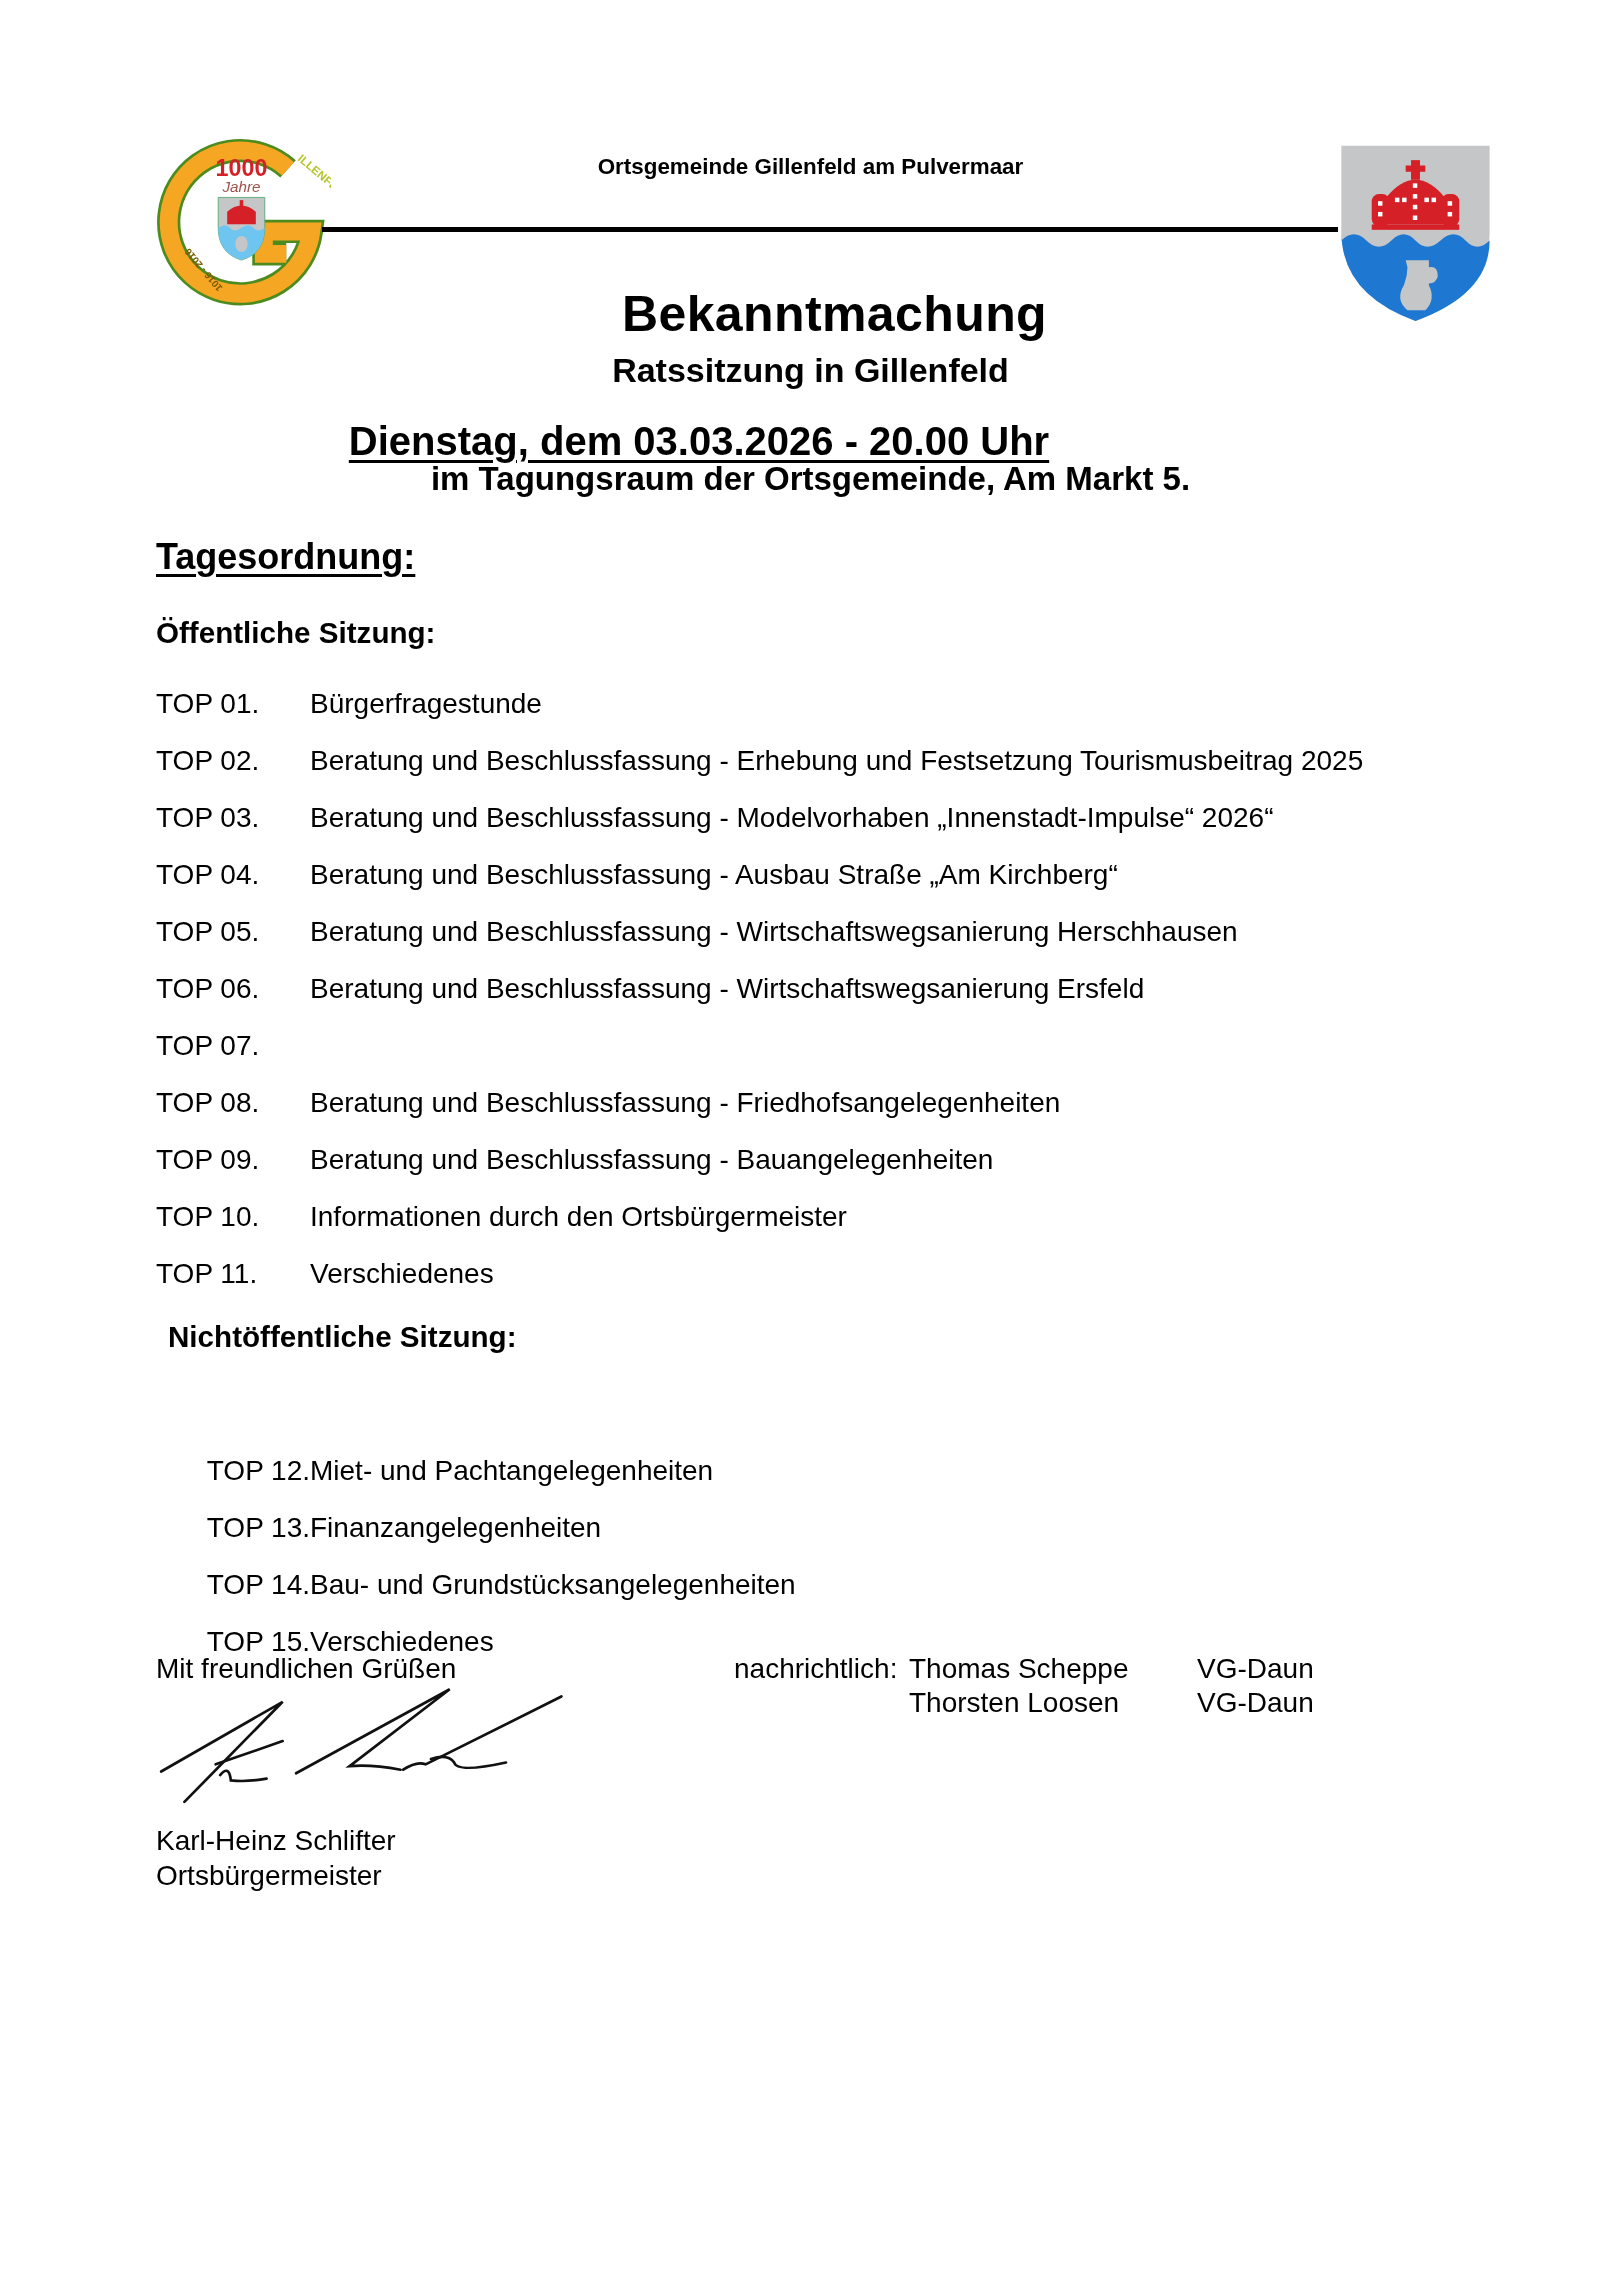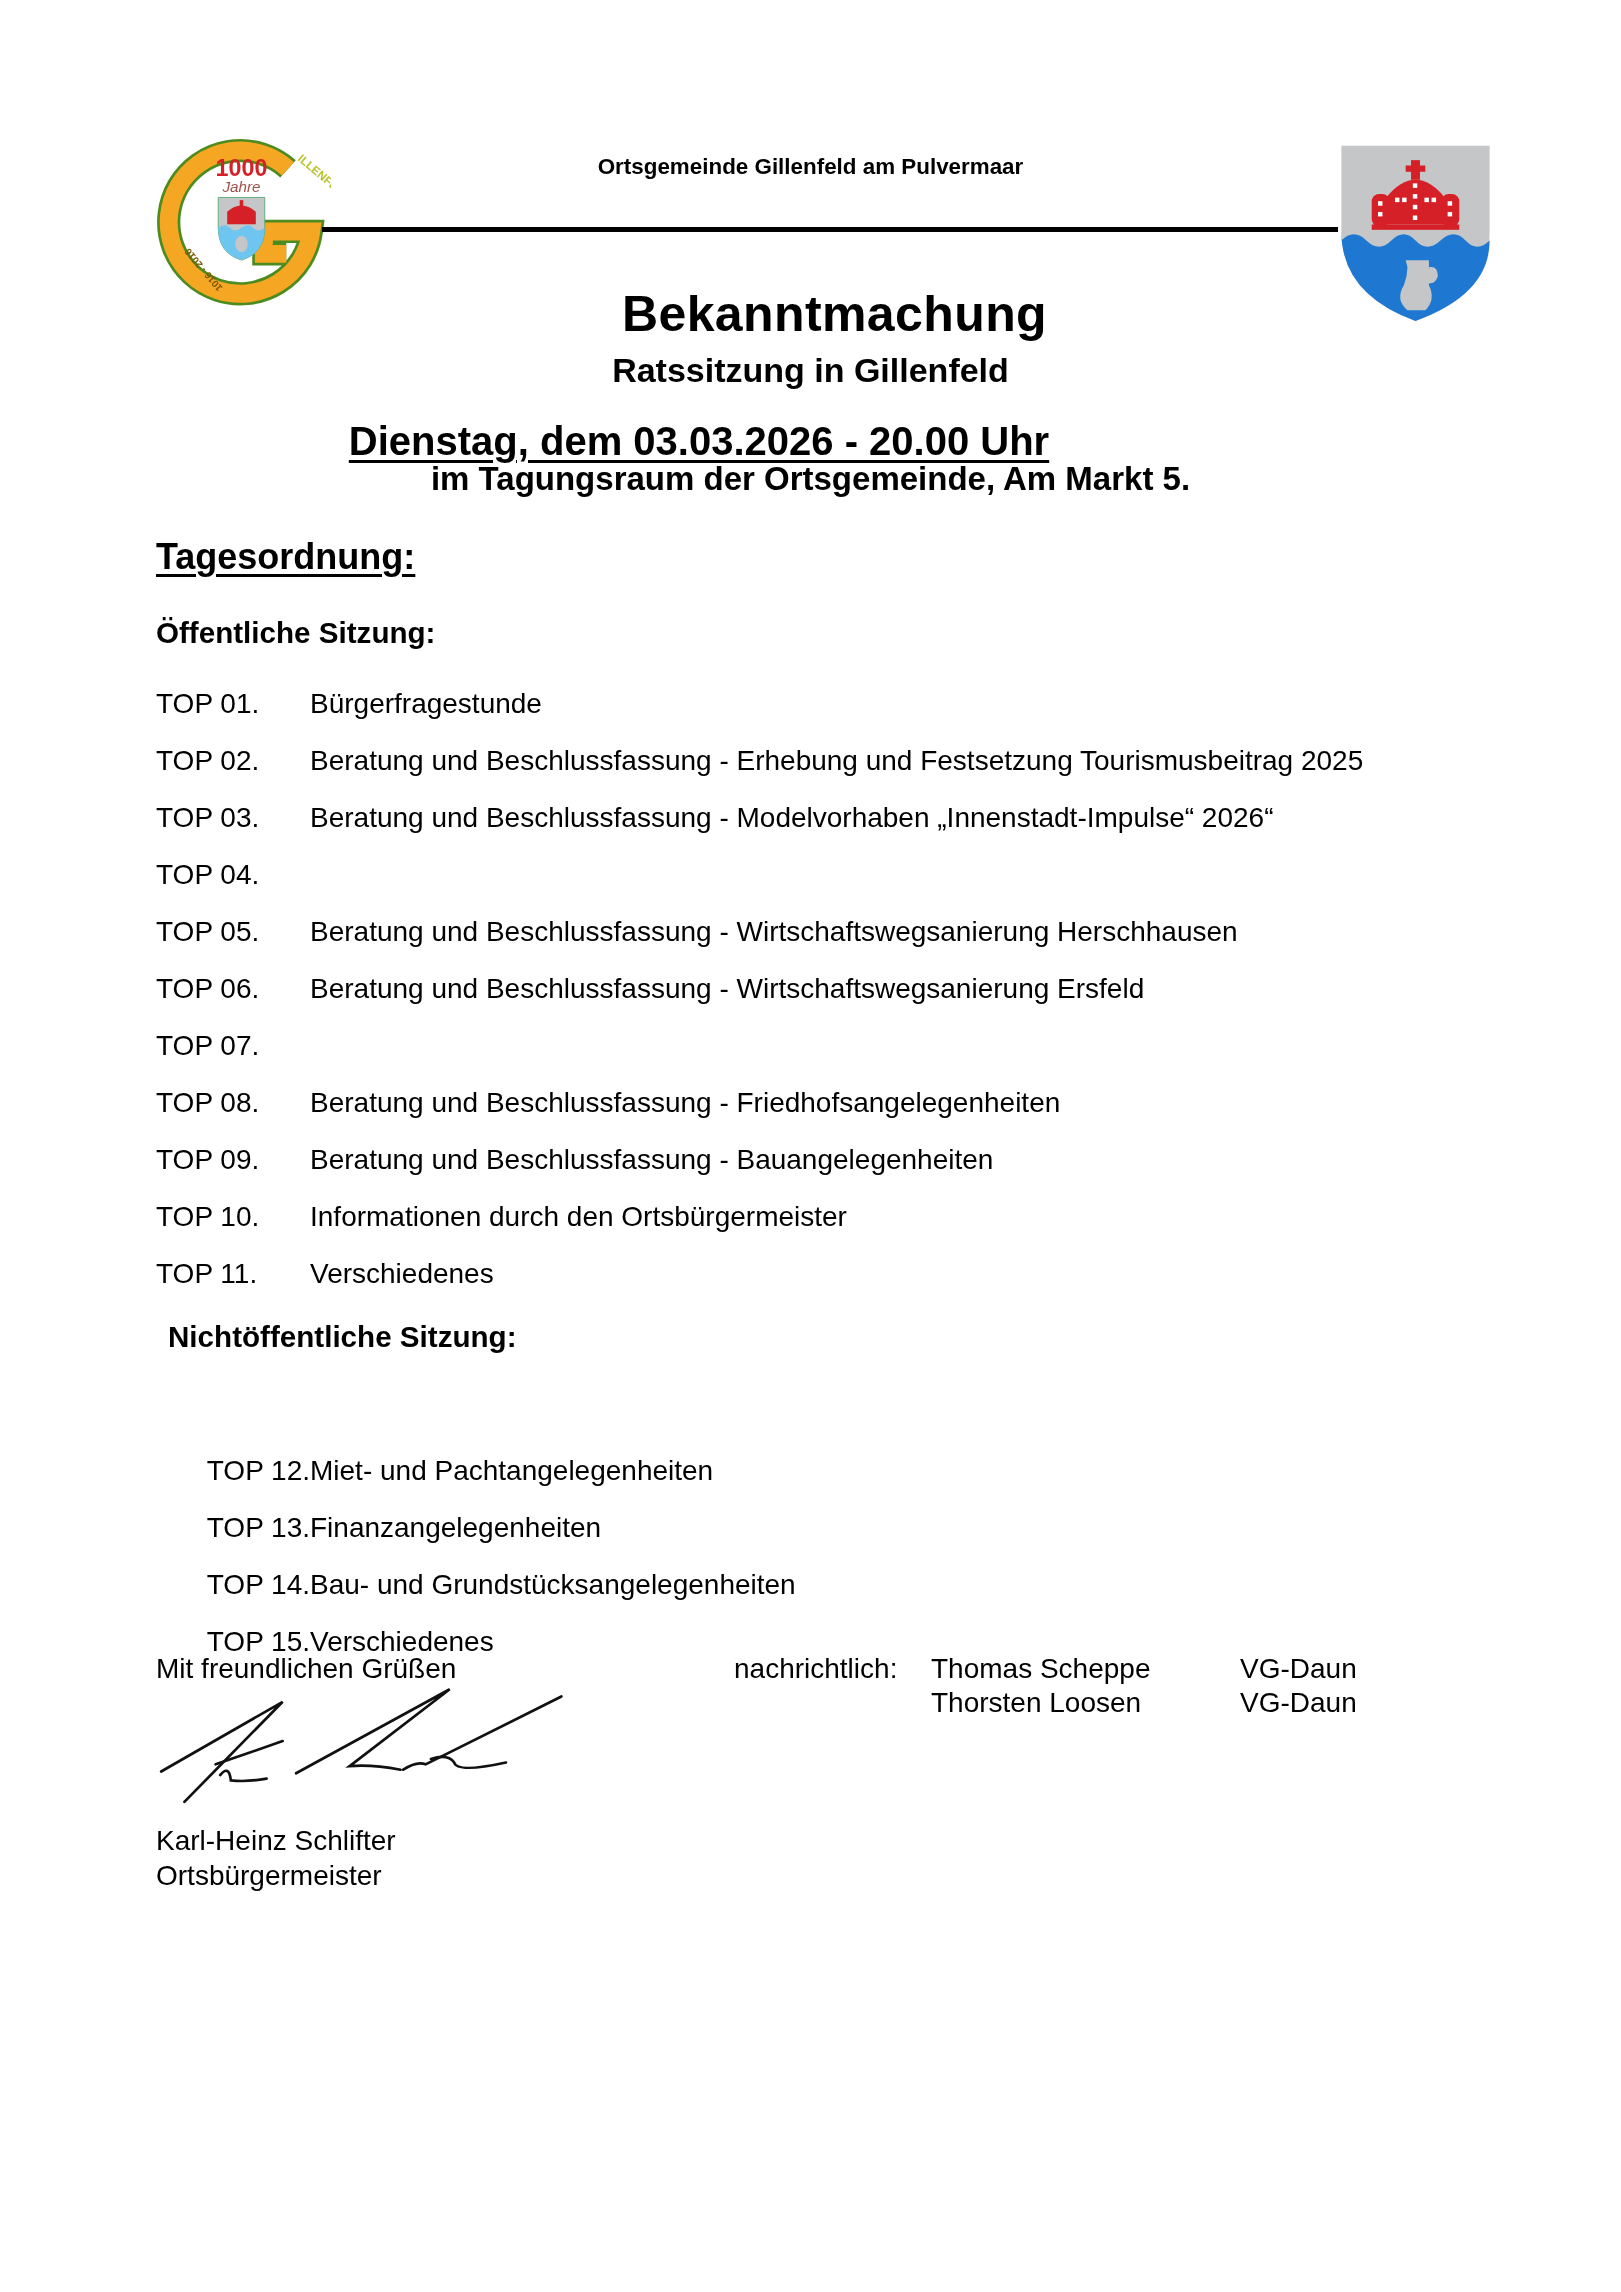--- a/index.html
+++ b/index.html
@@ -27,21 +27,21 @@
   .agenda .num { width:154px; flex:none; }
   #public-list { top:688px; }
   #private-list { top:1455px;text-align:right; }
 
   #closing { left:156px; top:1653px; font-size:28px; }
   #signer-name { left:156px; top:1825px; font-size:28px; }
   #signer-role { left:156px; top:1860px; font-size:28px; }
   #signature { left:148px; top:1675px; }
 
   #cc-label { left:734px; top:1653px; font-size:28px; }
-  .cc-row { left:931px; font-size:28px; display:flex;gap:21px; }
+  .cc-row { left:909px; font-size:28px; display:flex; }
   .cc-row .cc-name { width:288px; }
   #cc-row-0 { top:1653px; }
   #cc-row-1 { top:1687px; }
 
   #logo-left { left:152px; top:133px; }
   #logo-right { left:1336px; top:142px; }
 </style>
 </head>
 <body>
 
@@ -111,20 +111,21 @@
     <li>
       <span class="num">TOP 02.</span>
       <span>Beratung und Beschlussfassung - Erhebung und Festsetzung Tourismusbeitrag 2025</span>
     </li>
     <li>
       <span class="num">TOP 03.</span>
       <span>Beratung und Beschlussfassung - Modelvorhaben „Innenstadt-Impulse“ 2026“</span>
     </li>
     <li>
       <span class="num">TOP 04.</span>
+      <span>Beratung und Beschlussfassung - Ausbau Straße „Am Kirchberg“</span>
     </li>
     <li>
       <span class="num">TOP 05.</span>
       <span>Beratung und Beschlussfassung - Wirtschaftswegsanierung Herschhausen</span>
     </li>
     <li>
       <span class="num">TOP 06.</span>
       <span>Beratung und Beschlussfassung - Wirtschaftswegsanierung Ersfeld</span>
     </li>
     <li>

